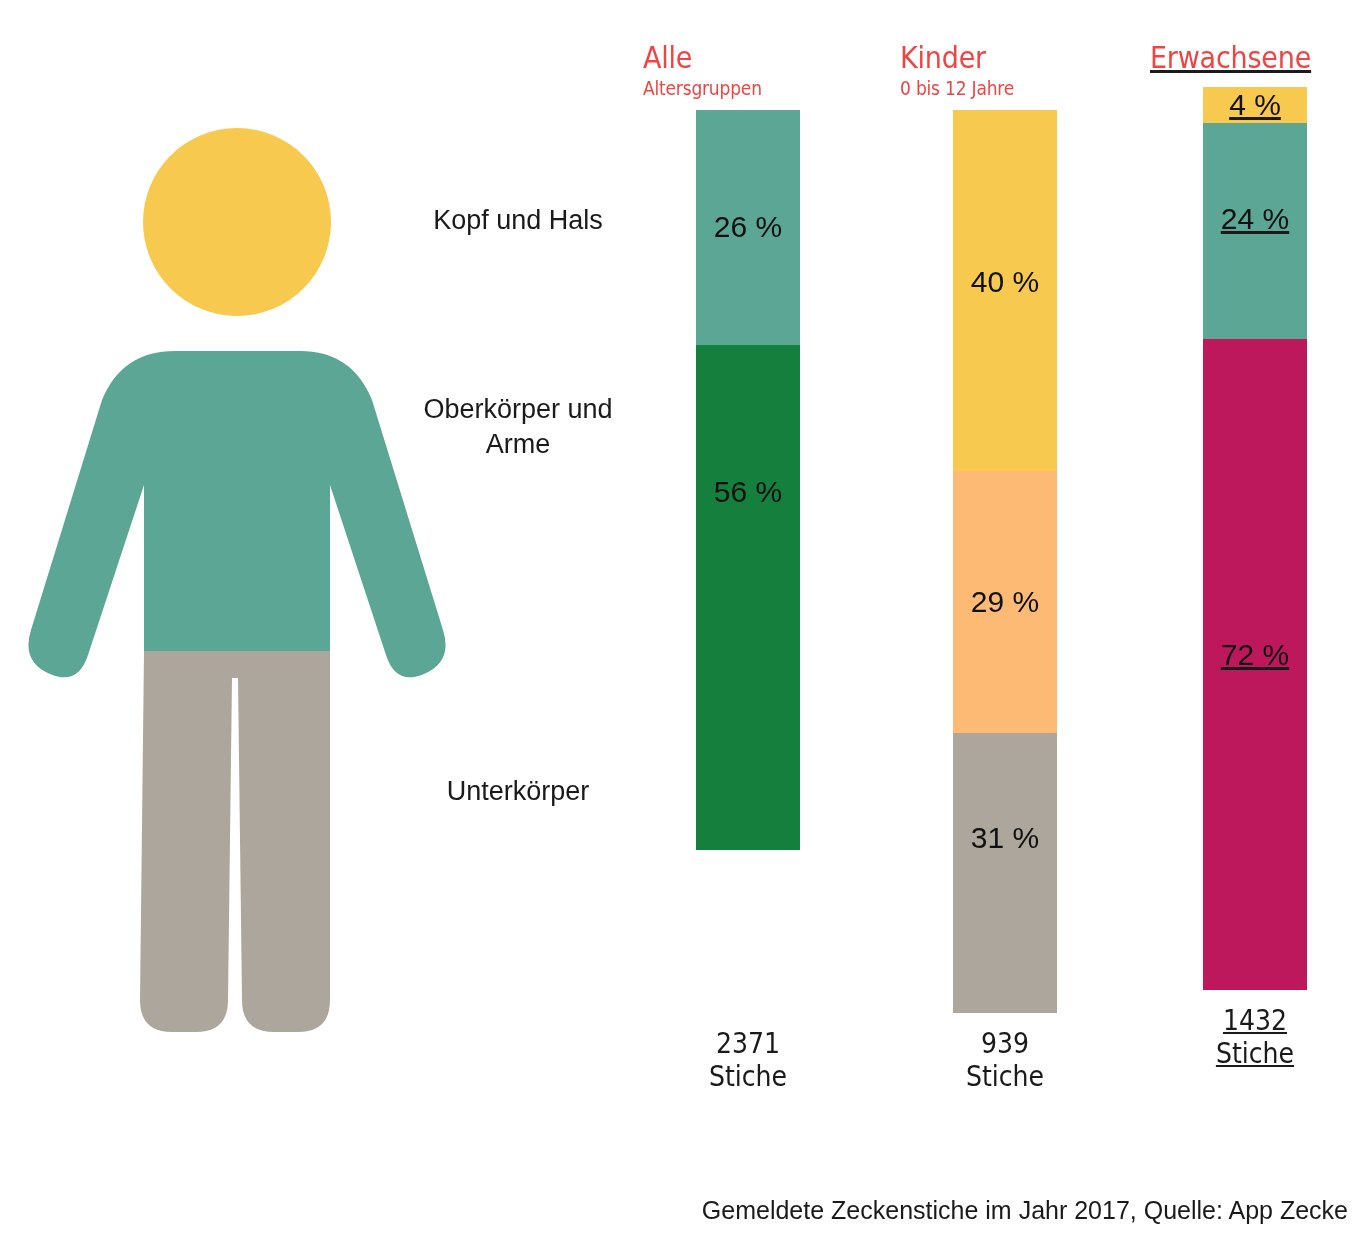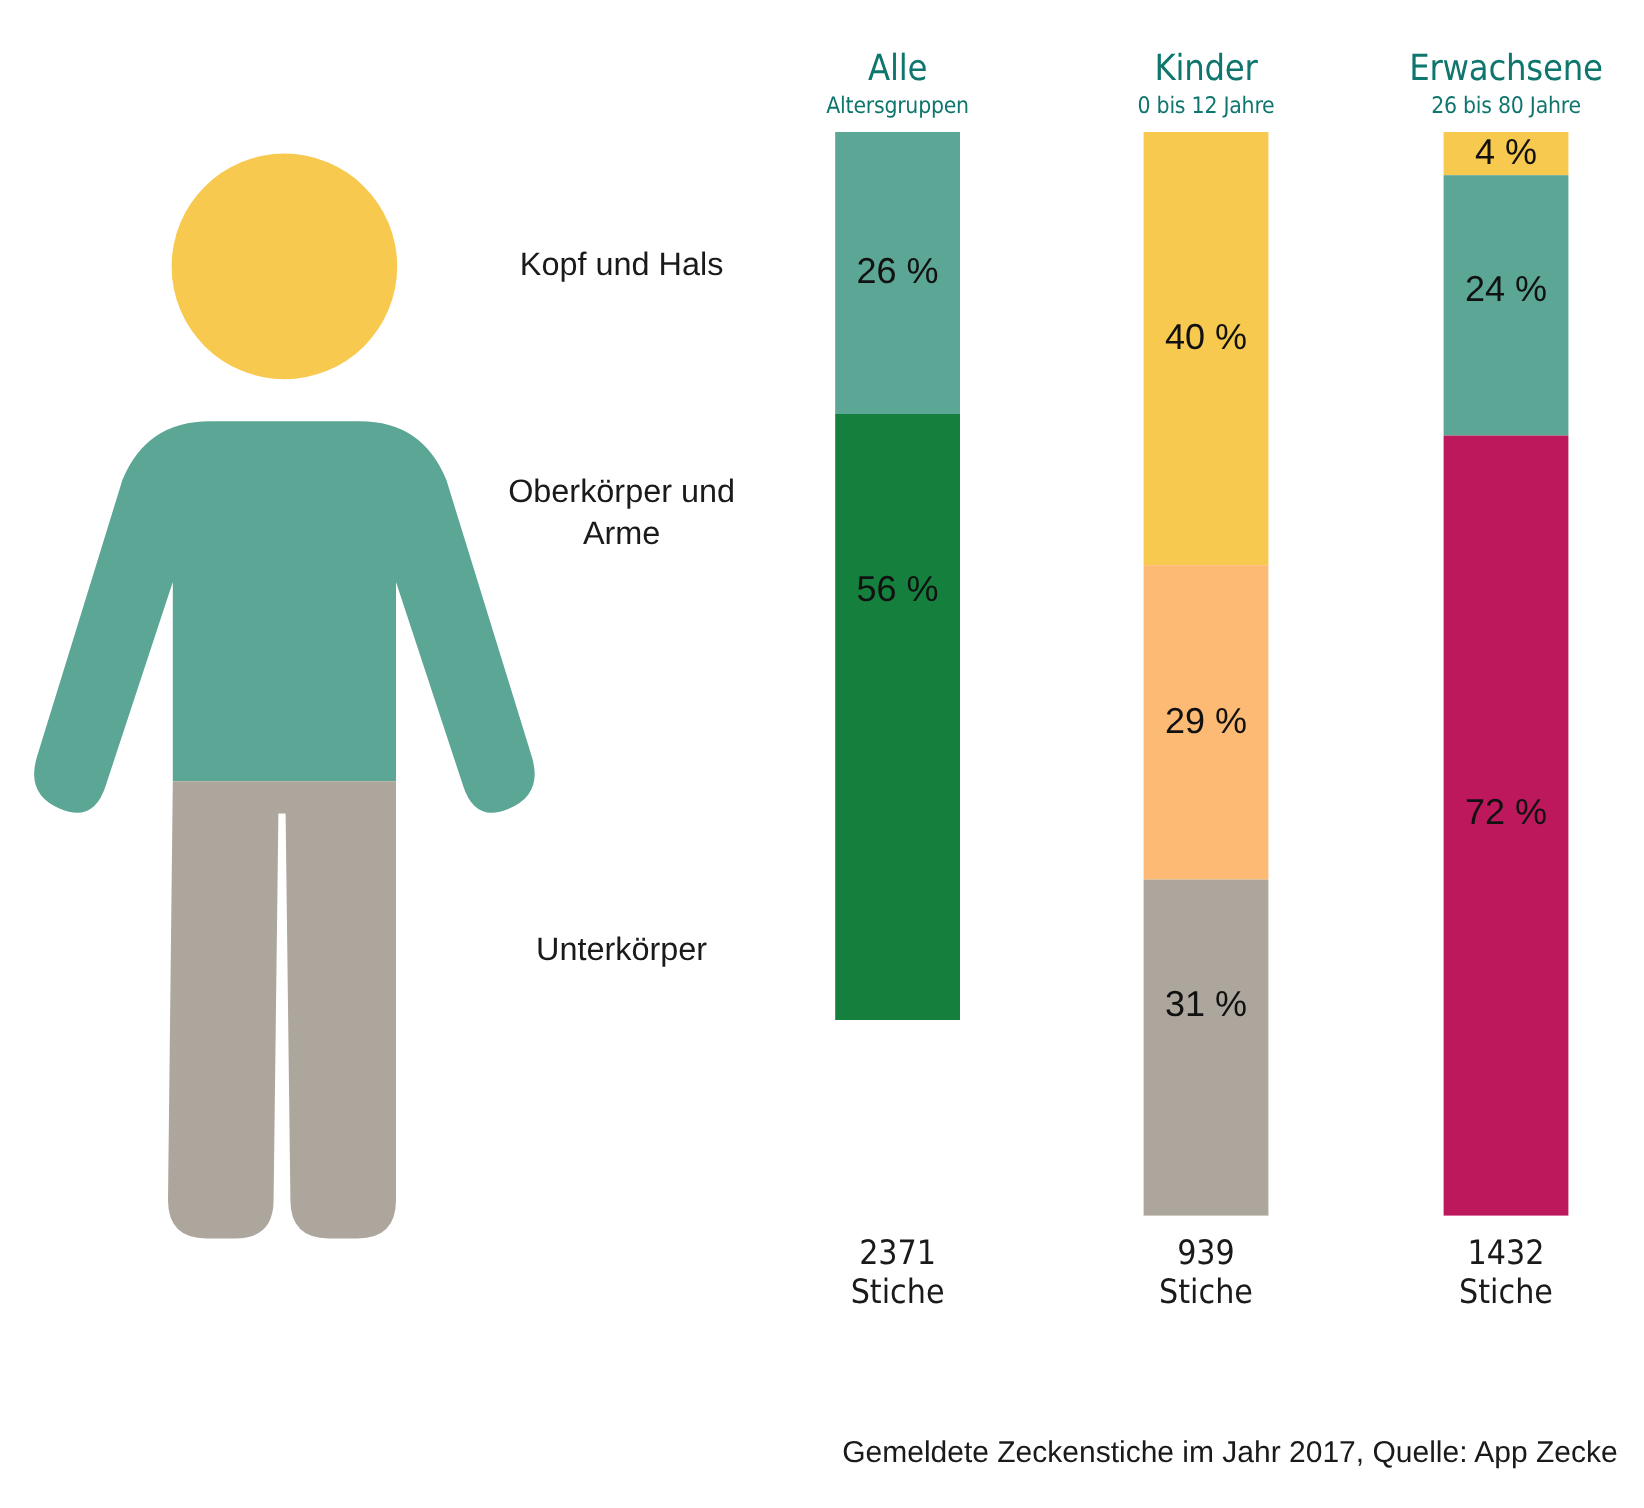--- a/index.html
+++ b/index.html
@@ -46,27 +46,27 @@
   #cat-lower { top: 774px; }
 
   
   .column {
     position: absolute;
     top: 40px;
     width: 210px;
   }
   #column-0 { left: 643px; }
   #column-1 { left: 900px; }
-  #column-2 { left: 1150px; }
+  #column-2 { left: 1150px; text-decoration: underline; }
 
   .col-header {
-    text-align: center;
+    text-align: left;
     font-size: 28px;
     line-height: 1.22;
-    color: #0f766e;
+    color: #ef4444;
     font-family: "DejaVu Sans Condensed", "Liberation Sans Narrow", "Liberation Sans", sans-serif;
     letter-spacing: -0.2px;
   }
   .col-header .line1 { display: block; font-size: 30px; }
   .col-header .line2 { display: block; font-size: 19px; }
 
   .bar {
     position: relative;
     width: 104px;
     height: 903px;
@@ -205,21 +205,20 @@
     </div>
     <div class="col-total">
       <span class="num">939</span>
       <span class="unit">Stiche</span>
     </div>
   </div>
 
   <div class="column" id="column-2">
     <div class="col-header">
       <span class="line1">Erwachsene</span>
-      <span class="line2">26 bis 80 Jahre</span>
     </div>
     <div class="bar">
       <div class="seg" style="background:#F7C94F; height:4%;">
         <span class="seg-value">4 %</span>
       </div>
       <div class="seg" style="background:#5BA694; height:24%;">
         <span class="seg-value" style="position:relative; top:-22px;margin-top:20px;">24 %</span>
       </div>
       <div class="seg tall" style="background:#be185d; height:72%;">
         <span class="seg-value" style="position:relative; top:-10px;">72 %</span>

